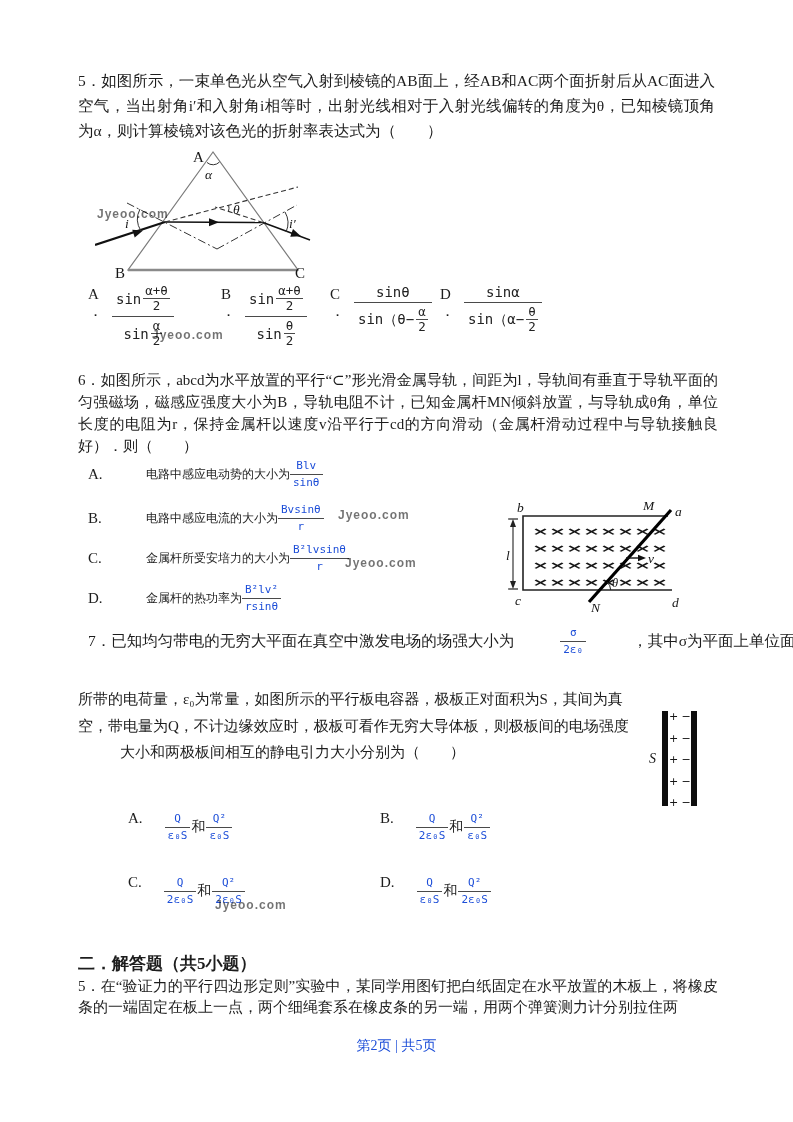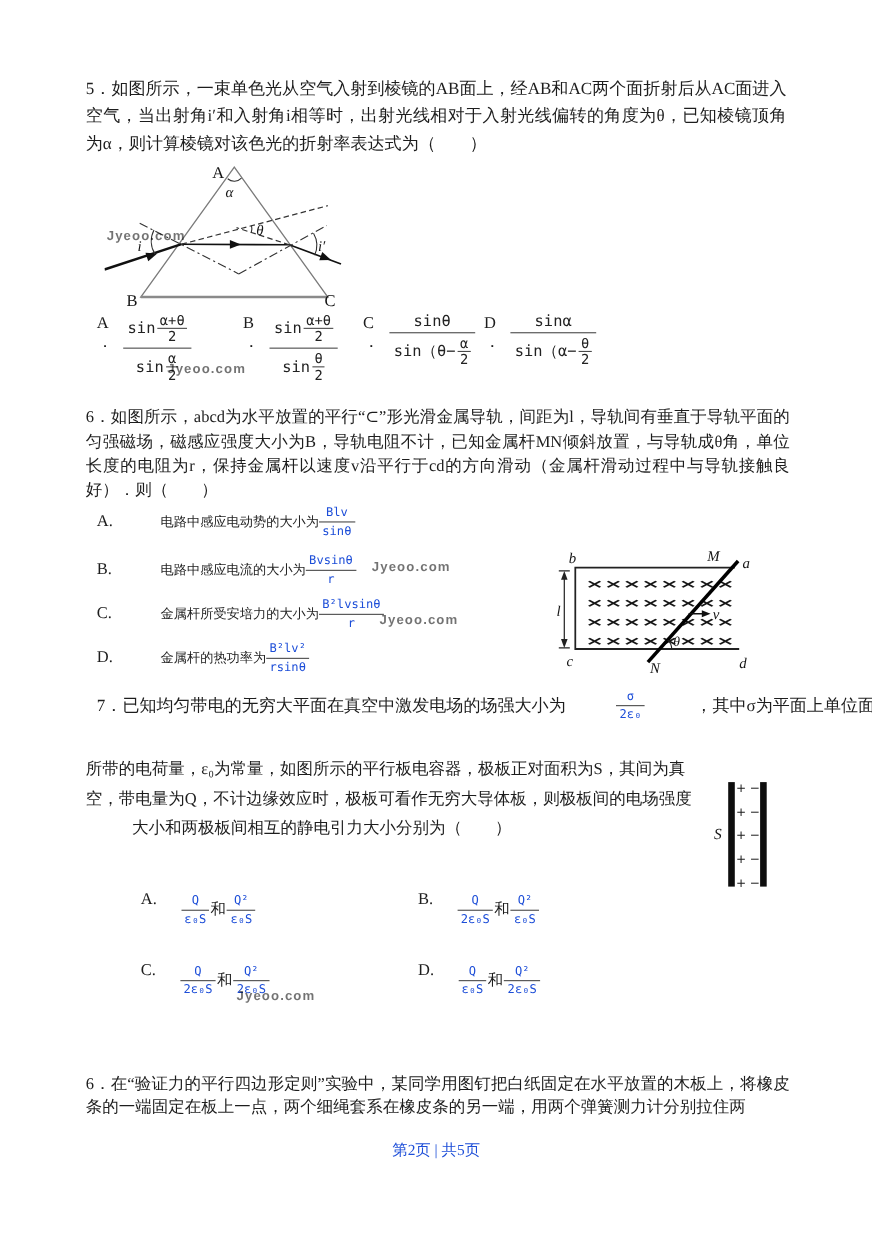--- a/index.html
+++ b/index.html
@@ -348,22 +348,23 @@
         </span>
       <span class="joiner">和</span>
       <span class="frac">
           <span class="ft">Q²</span>
           <span class="bar"></span>
           <span class="fb">2ε₀S</span>
         </span>
     </span>
   </div>
 
-
-  <div class="para q8para" style="left:78px;top:976px;width:640px;">6．在“验证力的平行四边形定则”实验中，某同学用图钉把白纸固定在水平放置的木板上，将橡皮条的一端固定在板上一点，两个细绳套系在橡皮条的另一端，用两个弹簧测力计分别拉住两</div>
+  <div class="heading" style="left:78px;top:952px;">二．解答题（共5小题）</div>
+
+  <div class="para q8para" style="left:78px;top:976px;width:640px;">5．在“验证力的平行四边形定则”实验中，某同学用图钉把白纸固定在水平放置的木板上，将橡皮条的一端固定在板上一点，两个细绳套系在橡皮条的另一端，用两个弹簧测力计分别拉住两</div>
 
   <div class="footer" style="top:1037px;">第2页 | 共5页</div>
 
   <span class="wm" style="left:97px;top:207px;">Jyeoo.com</span>
   <span class="wm" style="left:152px;top:328px;">Jyeoo.com</span>
   <span class="wm" style="left:338px;top:508px;">Jyeoo.com</span>
   <span class="wm" style="left:345px;top:556px;">Jyeoo.com</span>
   <span class="wm" style="left:215px;top:898px;">Jyeoo.com</span>
 
 </div>

